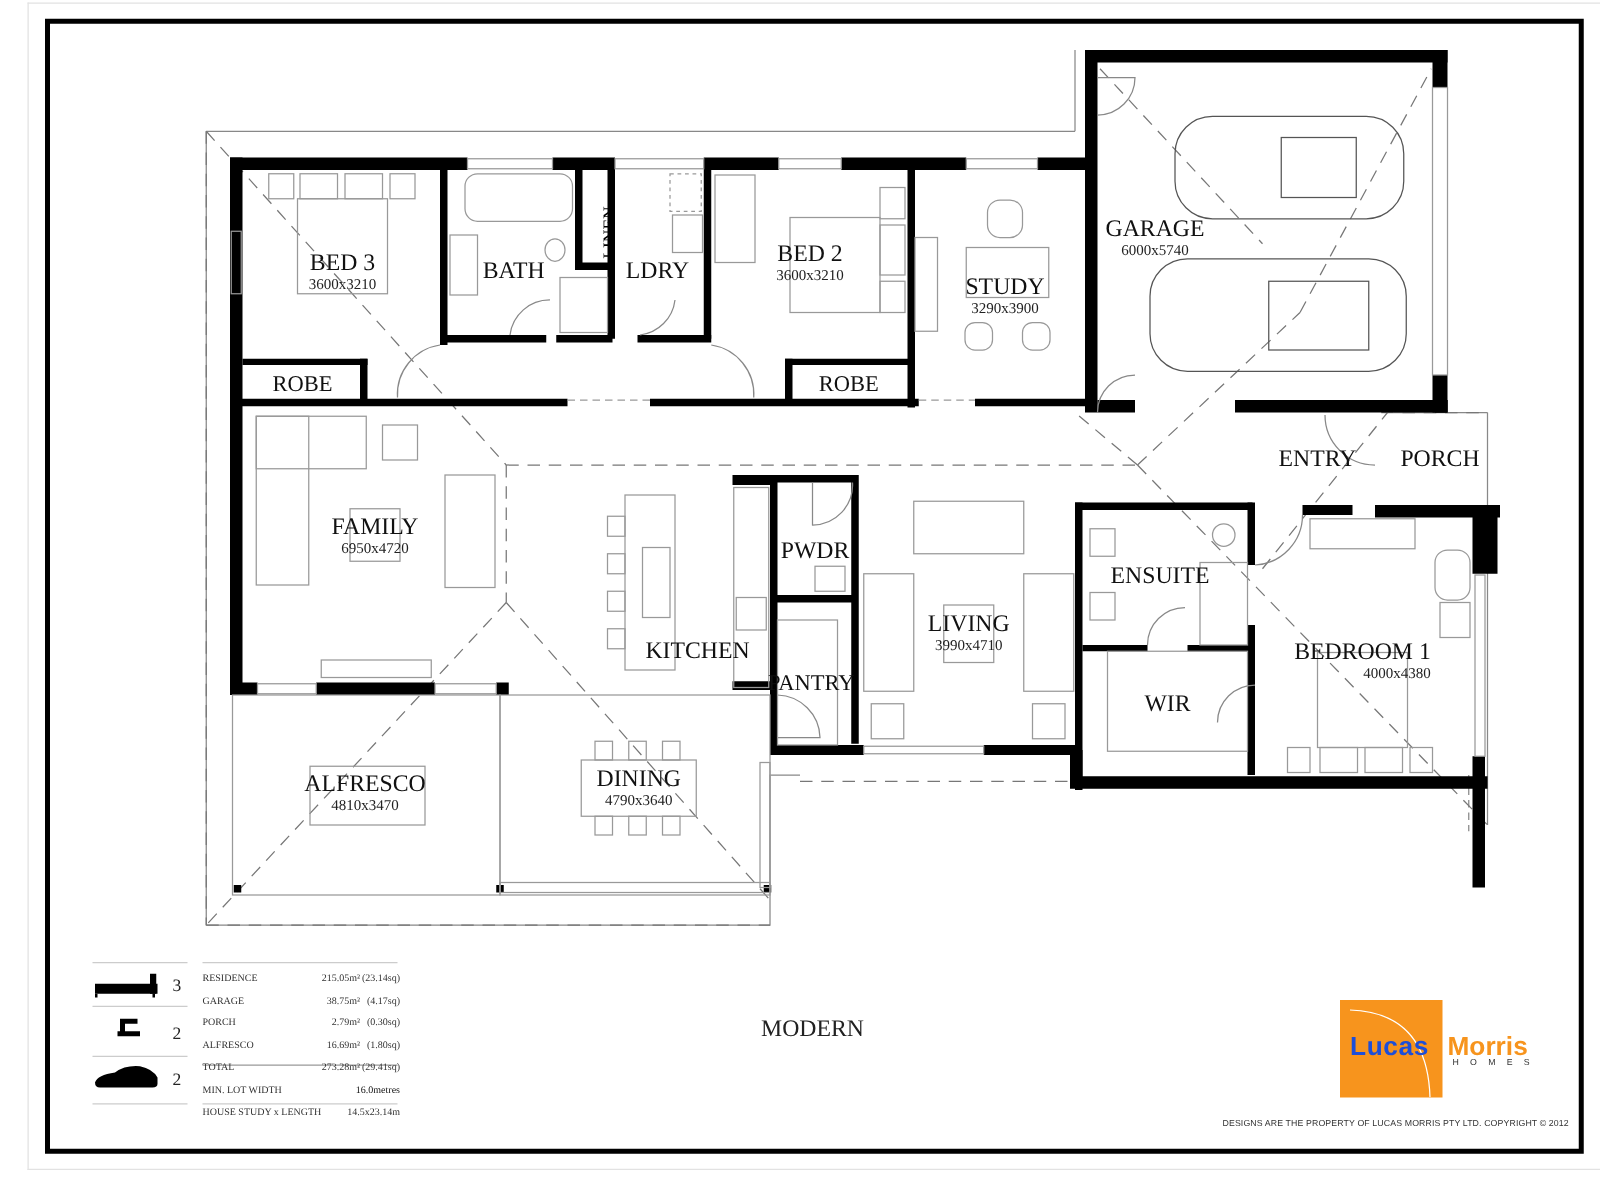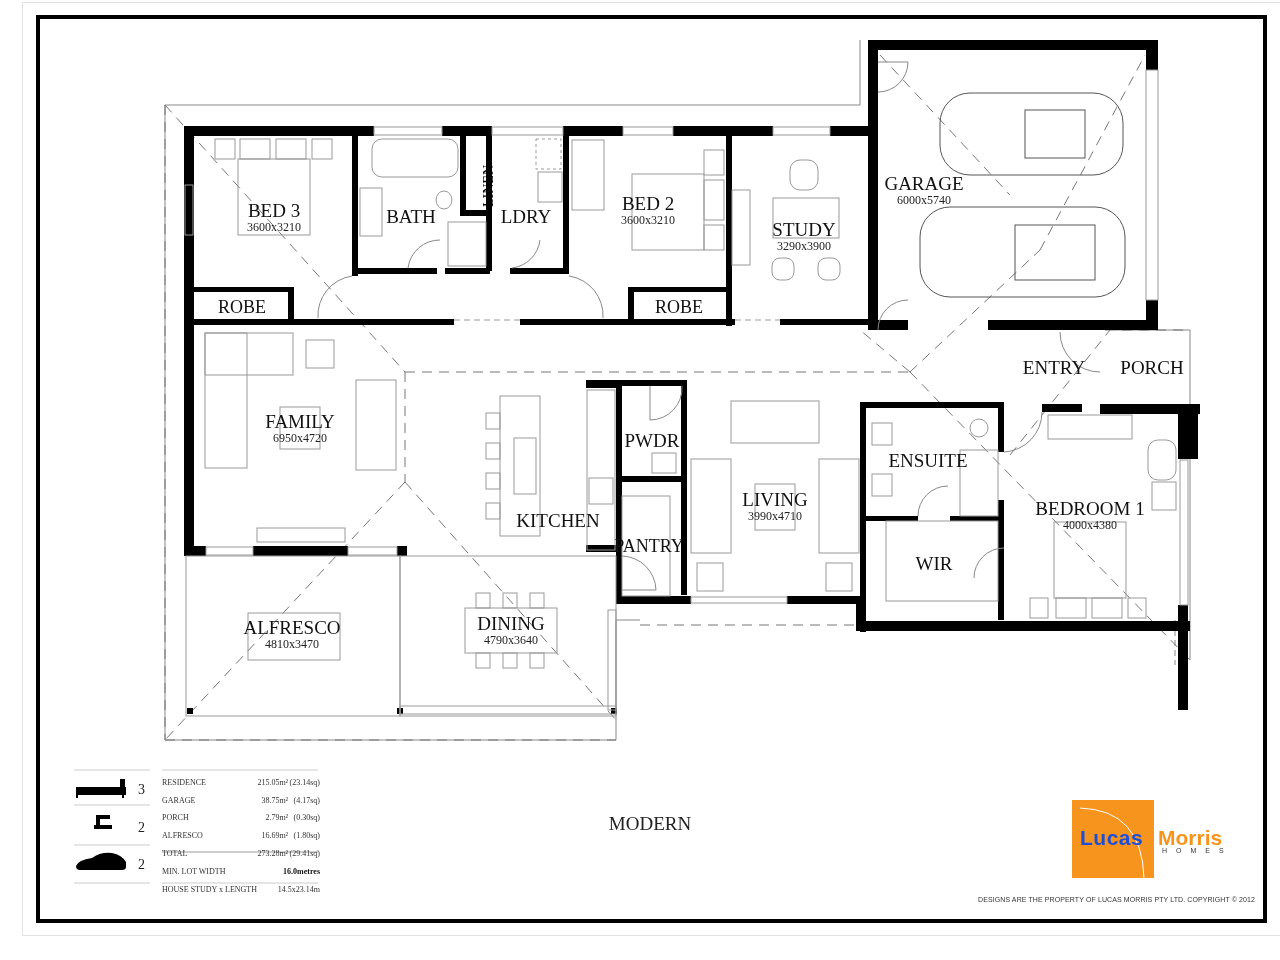--- a/index.html
+++ b/index.html
@@ -13,21 +13,21 @@
   .room-dim { font-size: 12px; display: block; margin-top: 1px; color: #222; }
   .linen { position: absolute; left: 468px; top: 178px; transform: rotate(-90deg); transform-origin: center; font-size: 14px; font-family: "Liberation Serif", serif; }
   .title-block { position: absolute; left: 650px; top: 805px; transform: translateX(-50%); text-align: center; }
   .title { font-size: 38px; letter-spacing: 1px; font-family: "Liberation Serif", serif; color: #111; display: block; line-height: 1; }
   .subtitle { font-size: 19px; font-family: "Liberation Serif", serif; color: #222; display: block; margin-top: 8px; }
   .stats-table { position: absolute; left: 162px; top: 770px; width: 158px; font-size: 8px; font-family: "Liberation Serif", serif; color: #333; }
   .stats-row { display: flex; height: 16.8px; align-items: flex-end; border-bottom: 0.5px solid transparent; }
   .stats-row .lbl { flex: 0 0 84px; }
   .stats-row .val { flex: 0 0 42px; text-align: right; }
   .stats-row .sq { flex: 1; text-align: right; }
-  .stats-row.bold .val2 { flex: 1; text-align: right; font-weight: bold; color: #111; }
+  .stats-row.bold .val2 { flex: 1; text-align: right; font-weight: normal; color: #111; }
   .stats-row.wl .val2 { flex: 1; text-align: right; }
   .count { position: absolute; font-size: 14px; font-family: "Liberation Serif", serif; color: #222; }
   .logo { position: absolute; left: 1072px; top: 800px; width: 82px; height: 78px; background: #f7941d; overflow: hidden; }
   .logo-word1 { position: absolute; left: 1080px; top: 826px; font-family: "Liberation Sans", sans-serif; font-weight: bold; font-size: 21px; color: #1d4ed8; letter-spacing: 0.5px; }
   .logo-word2 { position: absolute; left: 1158px; top: 826px; font-family: "Liberation Sans", sans-serif; font-weight: bold; font-size: 21px; color: #f7941d; }
   .logo-word3 { position: absolute; left: 1162px; top: 847px; font-family: "Liberation Sans", sans-serif; font-size: 7px; letter-spacing: 9px; color: #333; }
   .copyright { position: absolute; left: 978px; top: 896px; font-family: "Liberation Sans", sans-serif; font-size: 7px; color: #333; letter-spacing: 0.1px; }
 </style>
 </head>
 <body>
@@ -310,21 +310,21 @@
 </div>
 <div class="room-label" style="left:1152px; top:358px;">
   <span class="room-name">PORCH</span>
 </div>
 <div class="room-label" style="left:928px; top:451px;">
   <span class="room-name">ENSUITE</span>
 </div>
 <div class="room-label" style="left:934px; top:554px;">
   <span class="room-name">WIR</span>
 </div>
-<div class="room-label" style="left:1090px; top:499px;">
+<div class="room-label" style="left:1090px; top:512px;text-align:right;">
   <span class="room-name">BEDROOM 1</span>
   <span class="room-dim">4000x4380</span>
 </div>
 <div class="room-label" style="left:292px; top:618px;">
   <span class="room-name">ALFRESCO</span>
   <span class="room-dim">4810x3470</span>
 </div>
 <div class="room-label" style="left:511px; top:614px;">
   <span class="room-name">DINING</span>
   <span class="room-dim">4790x3640</span>

